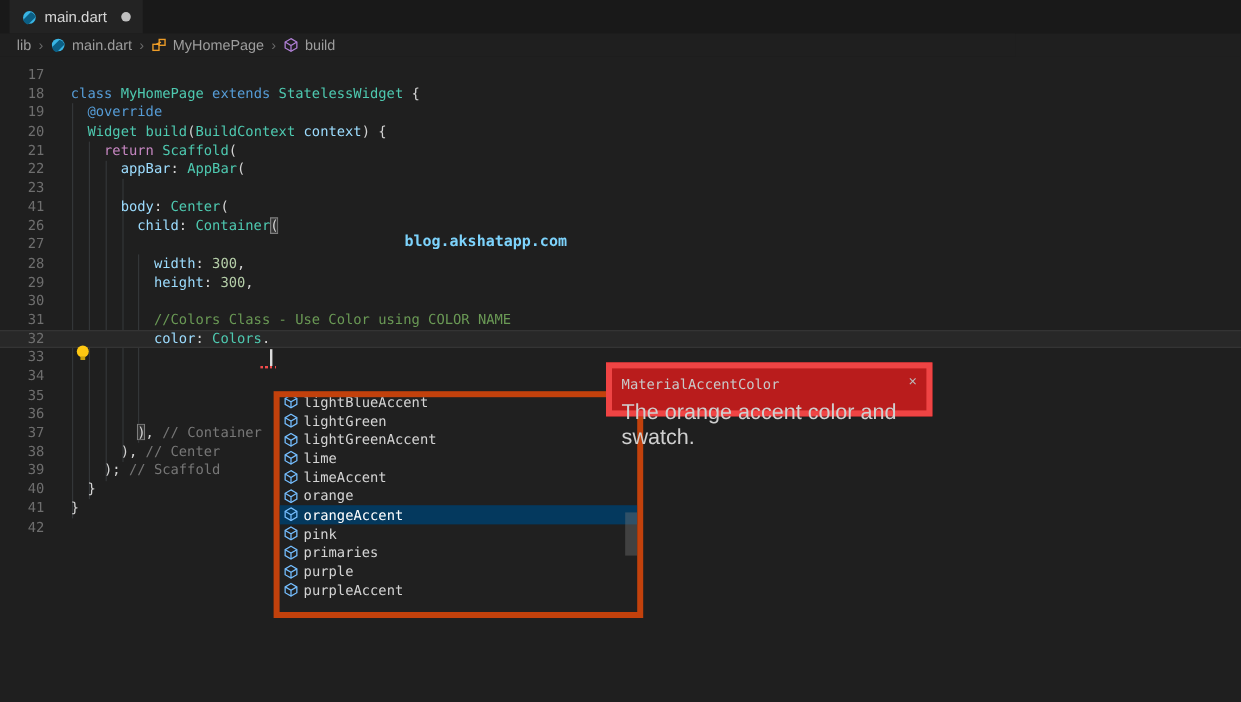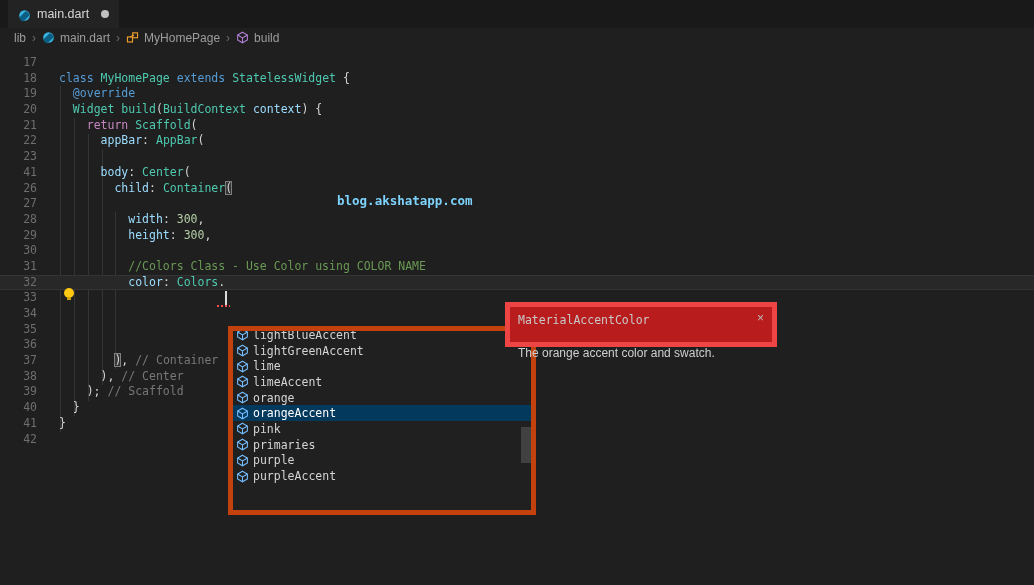--- a/index.html
+++ b/index.html
@@ -51,21 +51,21 @@
   .sg-row.sel { background:#04395e; color:#ffffff; }
   .sg-icon { width:13px; height:13px; flex:none; }
   .sg-scroll { position:absolute; right:0; top:96px; width:10px; height:36px; background:rgba(121,121,121,.38); }
 
   
   .docs { position:absolute; left:505px; top:255px; width:272px; height:45px; background:#b91c1c;
           border:5px solid #ef4444; padding:6px 8px; z-index:10; }
   .docs-head { display:flex; justify-content:space-between; align-items:flex-start; }
   .docs-title { font-family:"DejaVu Sans Mono", monospace; font-size:11.5px; color:#c9c9c9; }
   .docs-close { color:#bbbbbb; font-size:12px; line-height:10px; cursor:pointer; }
-  .docs-desc { margin-top:19px; font-size:12px; color:#cfcfcf; }
+  .docs-desc { margin-top:6px; font-size:18px; color:#cfcfcf; }
 </style>
 </head>
 <body>
 
 <div>
 
   <div class="tabbar">
     <div class="tab">
       <span class="bc-icon"><svg viewBox="0 0 16 16" xmlns="http://www.w3.org/2000/svg" width="100%" height="100%">
     <circle cx="8" cy="8" r="6.5" fill="#39b5e4"></circle>
@@ -155,20 +155,27 @@
     <path d="M8 1.5 L14 5 V11 L8 14.5 L2 11 V5 Z"></path>
     <path d="M2 5 L8 8.5 L14 5 M8 8.5 V14.5"></path>
   </svg></span>
             <span>lightBlueAccent</span>
           </div>
           <div class="sg-row">
             <span class="sg-icon"><svg viewBox="0 0 16 16" xmlns="http://www.w3.org/2000/svg" fill="none" stroke="#75beff" stroke-width="1.3" width="100%" height="100%">
     <path d="M8 1.5 L14 5 V11 L8 14.5 L2 11 V5 Z"></path>
     <path d="M2 5 L8 8.5 L14 5 M8 8.5 V14.5"></path>
   </svg></span>
+            <span>lightGreen</span>
+          </div>
+          <div class="sg-row">
+            <span class="sg-icon"><svg viewBox="0 0 16 16" xmlns="http://www.w3.org/2000/svg" fill="none" stroke="#75beff" stroke-width="1.3" width="100%" height="100%">
+    <path d="M8 1.5 L14 5 V11 L8 14.5 L2 11 V5 Z"></path>
+    <path d="M2 5 L8 8.5 L14 5 M8 8.5 V14.5"></path>
+  </svg></span>
             <span>lightGreenAccent</span>
           </div>
           <div class="sg-row">
             <span class="sg-icon"><svg viewBox="0 0 16 16" xmlns="http://www.w3.org/2000/svg" fill="none" stroke="#75beff" stroke-width="1.3" width="100%" height="100%">
     <path d="M8 1.5 L14 5 V11 L8 14.5 L2 11 V5 Z"></path>
     <path d="M2 5 L8 8.5 L14 5 M8 8.5 V14.5"></path>
   </svg></span>
             <span>lime</span>
           </div>
           <div class="sg-row">

